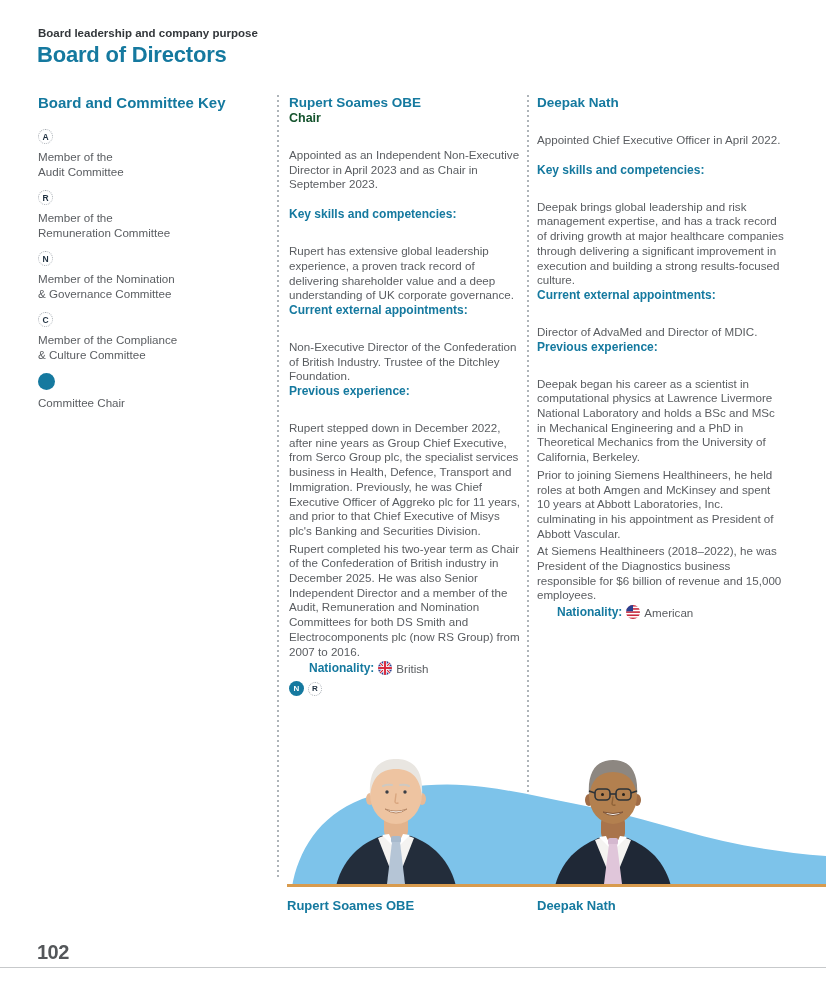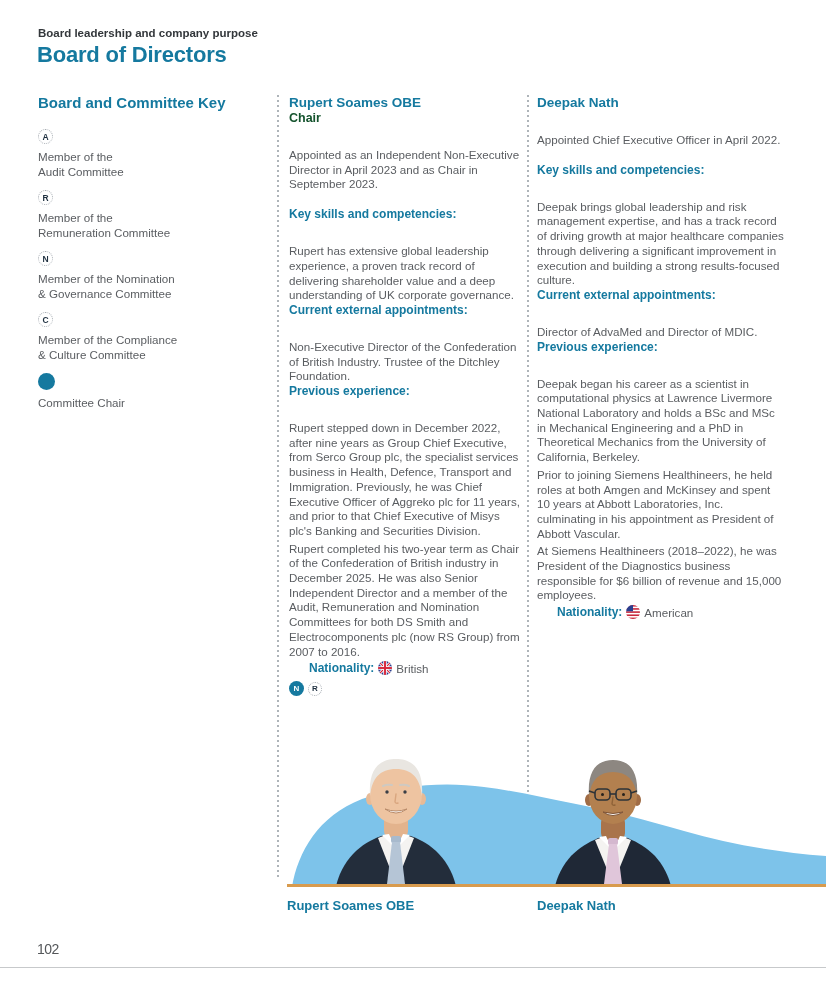--- a/index.html
+++ b/index.html
@@ -50,21 +50,21 @@
   .blob-svg { position:absolute; left:0; top:752px; width:826px; height:135px; }
   .photo { position:absolute; top:756px; height:130px; }
   #photo-rupert { left:330px; width:132px; }
   #photo-deepak { left:551px; width:124px; }
   .rule-orange { position:absolute; left:287px; top:884px; width:539px; height:3px; background:#d89b4e; }
   .caption { position:absolute; top:898px; font-size:13px; font-weight:bold; color:#15799f; }
   #caption-rupert { left:287px; }
   #caption-deepak { left:537px; }
 
   
-  .page-num { position:absolute; left:37px; top:941px; font-size:14px; color:#54575a; font-weight:normal; letter-spacing:-0.5px; }
+  .page-num { position:absolute; left:37px; top:941px; font-size:20px; color:#54575a; font-weight:bold; letter-spacing:-0.5px; }
   .footer-right { position:absolute; right:34px; top:997px; font-size:11px; color:#8a8d90; }
   .footer-brand { font-weight:bold; color:#2e3236; }
   .footer-line { position:absolute; left:0; top:967px; width:826px; height:1px; background:#c7c9cb; }
 </style>
 </head>
 <body>
 
 <div id="page">
 
   <div class="eyebrow">Board leadership and company purpose</div>

